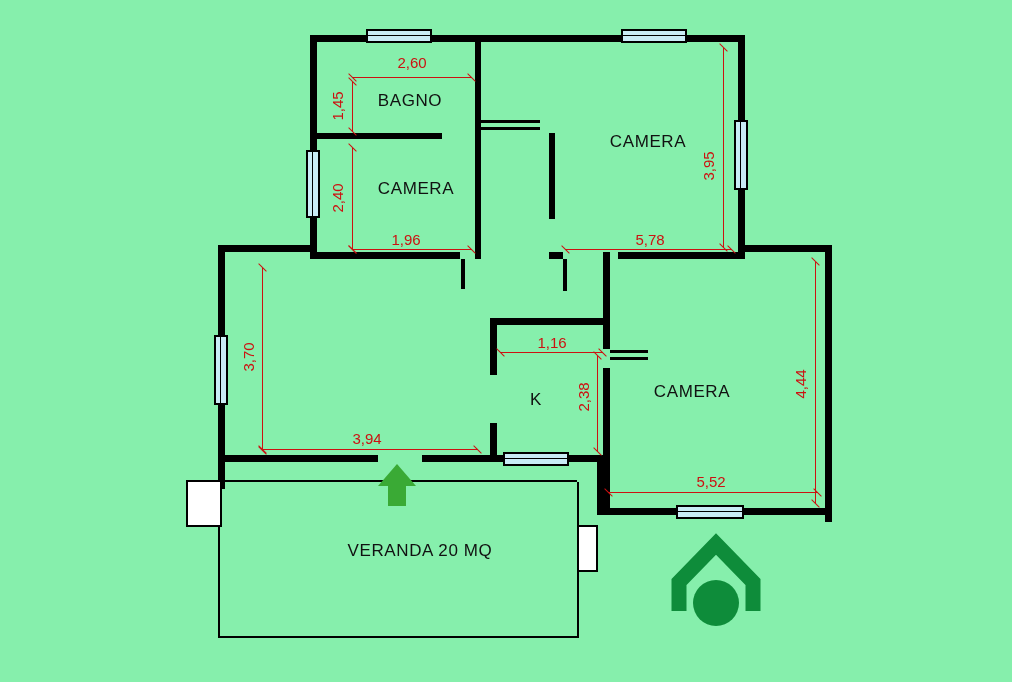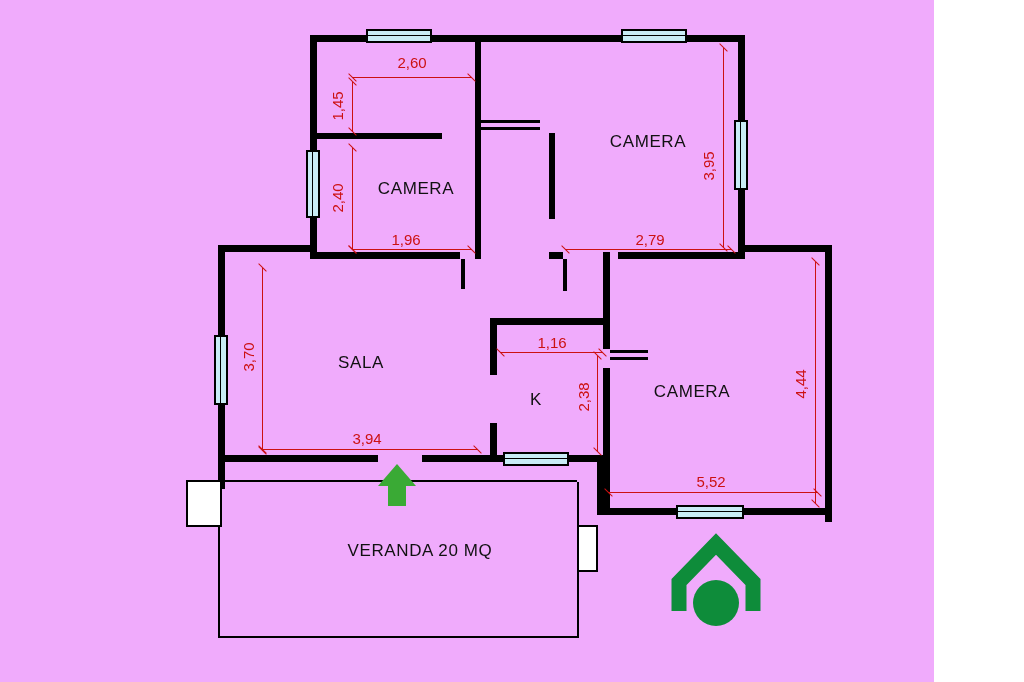--- a/index.html
+++ b/index.html
@@ -1,17 +1,17 @@
 <!DOCTYPE html>
 <html style="--wall: #000000; --dimension: #cc1111; --window-fill: #c9ecf6; --arrow-green: #3aaa35; --logo-green: #0e8c3a;"><head>
 <meta charset="utf-8">
 <style>
   html,body{margin:0;padding:0;background:#ffffff;}
   body{font-family:"Liberation Sans",sans-serif;}
-  .canvas{position:relative;width:934px;height:682px;background:#f0abfc;overflow:hidden;}
+  .canvas{position:relative;width:1012px;height:682px;background:#86efac;overflow:hidden;}
   .wall{position:absolute;background:var(--wall,#000);}
   .thinline{position:absolute;background:var(--wall,#000);}
   .obox{position:absolute;border:2px solid var(--wall,#000);background:#fff;box-sizing:border-box;}
   .window{position:absolute;background:var(--window-fill,#c9ecf6);border:2px solid var(--wall,#000);box-sizing:border-box;}
   .window.h::after{content:"";position:absolute;left:0;right:0;top:50%;margin-top:-1px;border-top:1.5px solid var(--wall,#000);}
   .window.v::after{content:"";position:absolute;top:0;bottom:0;left:50%;margin-left:-1px;border-left:1.5px solid var(--wall,#000);}
   .dim-h{position:absolute;height:0;border-top:1.5px solid var(--dimension,#c00);}
   .dim-h::before,.dim-h::after{content:"";position:absolute;width:11px;height:0;border-top:1.5px solid var(--dimension,#c00);top:-1px;transform:rotate(45deg);}
   .dim-h::before{left:-5px;}
   .dim-h::after{right:-5px;}
@@ -80,21 +80,21 @@
   <div class="dim-v" style="left:352px;top:82px;height:50px"></div>
   <div class="dim-label v" style="left:308px;top:97px">1,45</div>
 
   <div class="dim-v" style="left:352px;top:148px;height:102px"></div>
   <div class="dim-label v" style="left:308px;top:189px">2,40</div>
 
   <div class="dim-h" style="left:352px;top:249px;width:120px"></div>
   <div class="dim-label" style="left:376px;top:231px">1,96</div>
 
   <div class="dim-h" style="left:565px;top:249px;width:167px"></div>
-  <div class="dim-label" style="left:620px;top:231px">2,79</div>
+  <div class="dim-label" style="left:620px;top:231px">5,78</div>
 
   <div class="dim-v" style="left:723px;top:48px;height:200px"></div>
   <div class="dim-label v" style="left:679px;top:157px">3,95</div>
 
   <div class="dim-v" style="left:262px;top:268px;height:183px"></div>
   <div class="dim-label v" style="left:219px;top:348px">3,70</div>
 
   <div class="dim-h" style="left:262px;top:449px;width:216px"></div>
   <div class="dim-label" style="left:337px;top:430px">3,94</div>
 
@@ -103,23 +103,23 @@
 
   <div class="dim-v" style="left:597px;top:356px;height:96px"></div>
   <div class="dim-label v" style="left:554px;top:388px">2,38</div>
 
   <div class="dim-h" style="left:608px;top:492px;width:210px"></div>
   <div class="dim-label" style="left:681px;top:473px">5,52</div>
 
   <div class="dim-v" style="left:815px;top:262px;height:242px"></div>
   <div class="dim-label v" style="left:771px;top:375px">4,44</div>
 
+  <div class="room-label" style="left:330px;top:91px">BAGNO</div>
   <div class="room-label" style="left:336px;top:179px">CAMERA</div>
   <div class="room-label" style="left:568px;top:132px">CAMERA</div>
-  <div class="room-label" style="left:281px;top:353px">SALA</div>
   <div class="room-label" style="left:456px;top:390px">K</div>
   <div class="room-label" style="left:612px;top:382px">CAMERA</div>
   <div class="room-label" style="left:340px;top:541px">VERANDA 20 MQ</div>
 
   <div style="position:absolute;left:378px;top:464px;width:38px;height:42px">
     <div style="width:0;height:0;border-left:19px solid transparent;border-right:19px solid transparent;border-bottom:22px solid var(--arrow-green,#3aaa35)"></div>
     <div style="position:absolute;left:10px;top:21px;width:18px;height:21px;background:var(--arrow-green,#3aaa35)"></div>
   </div>
 
   <svg width="100" height="96" viewBox="0 0 100 96" style="position:absolute;left:666px;top:531px">

